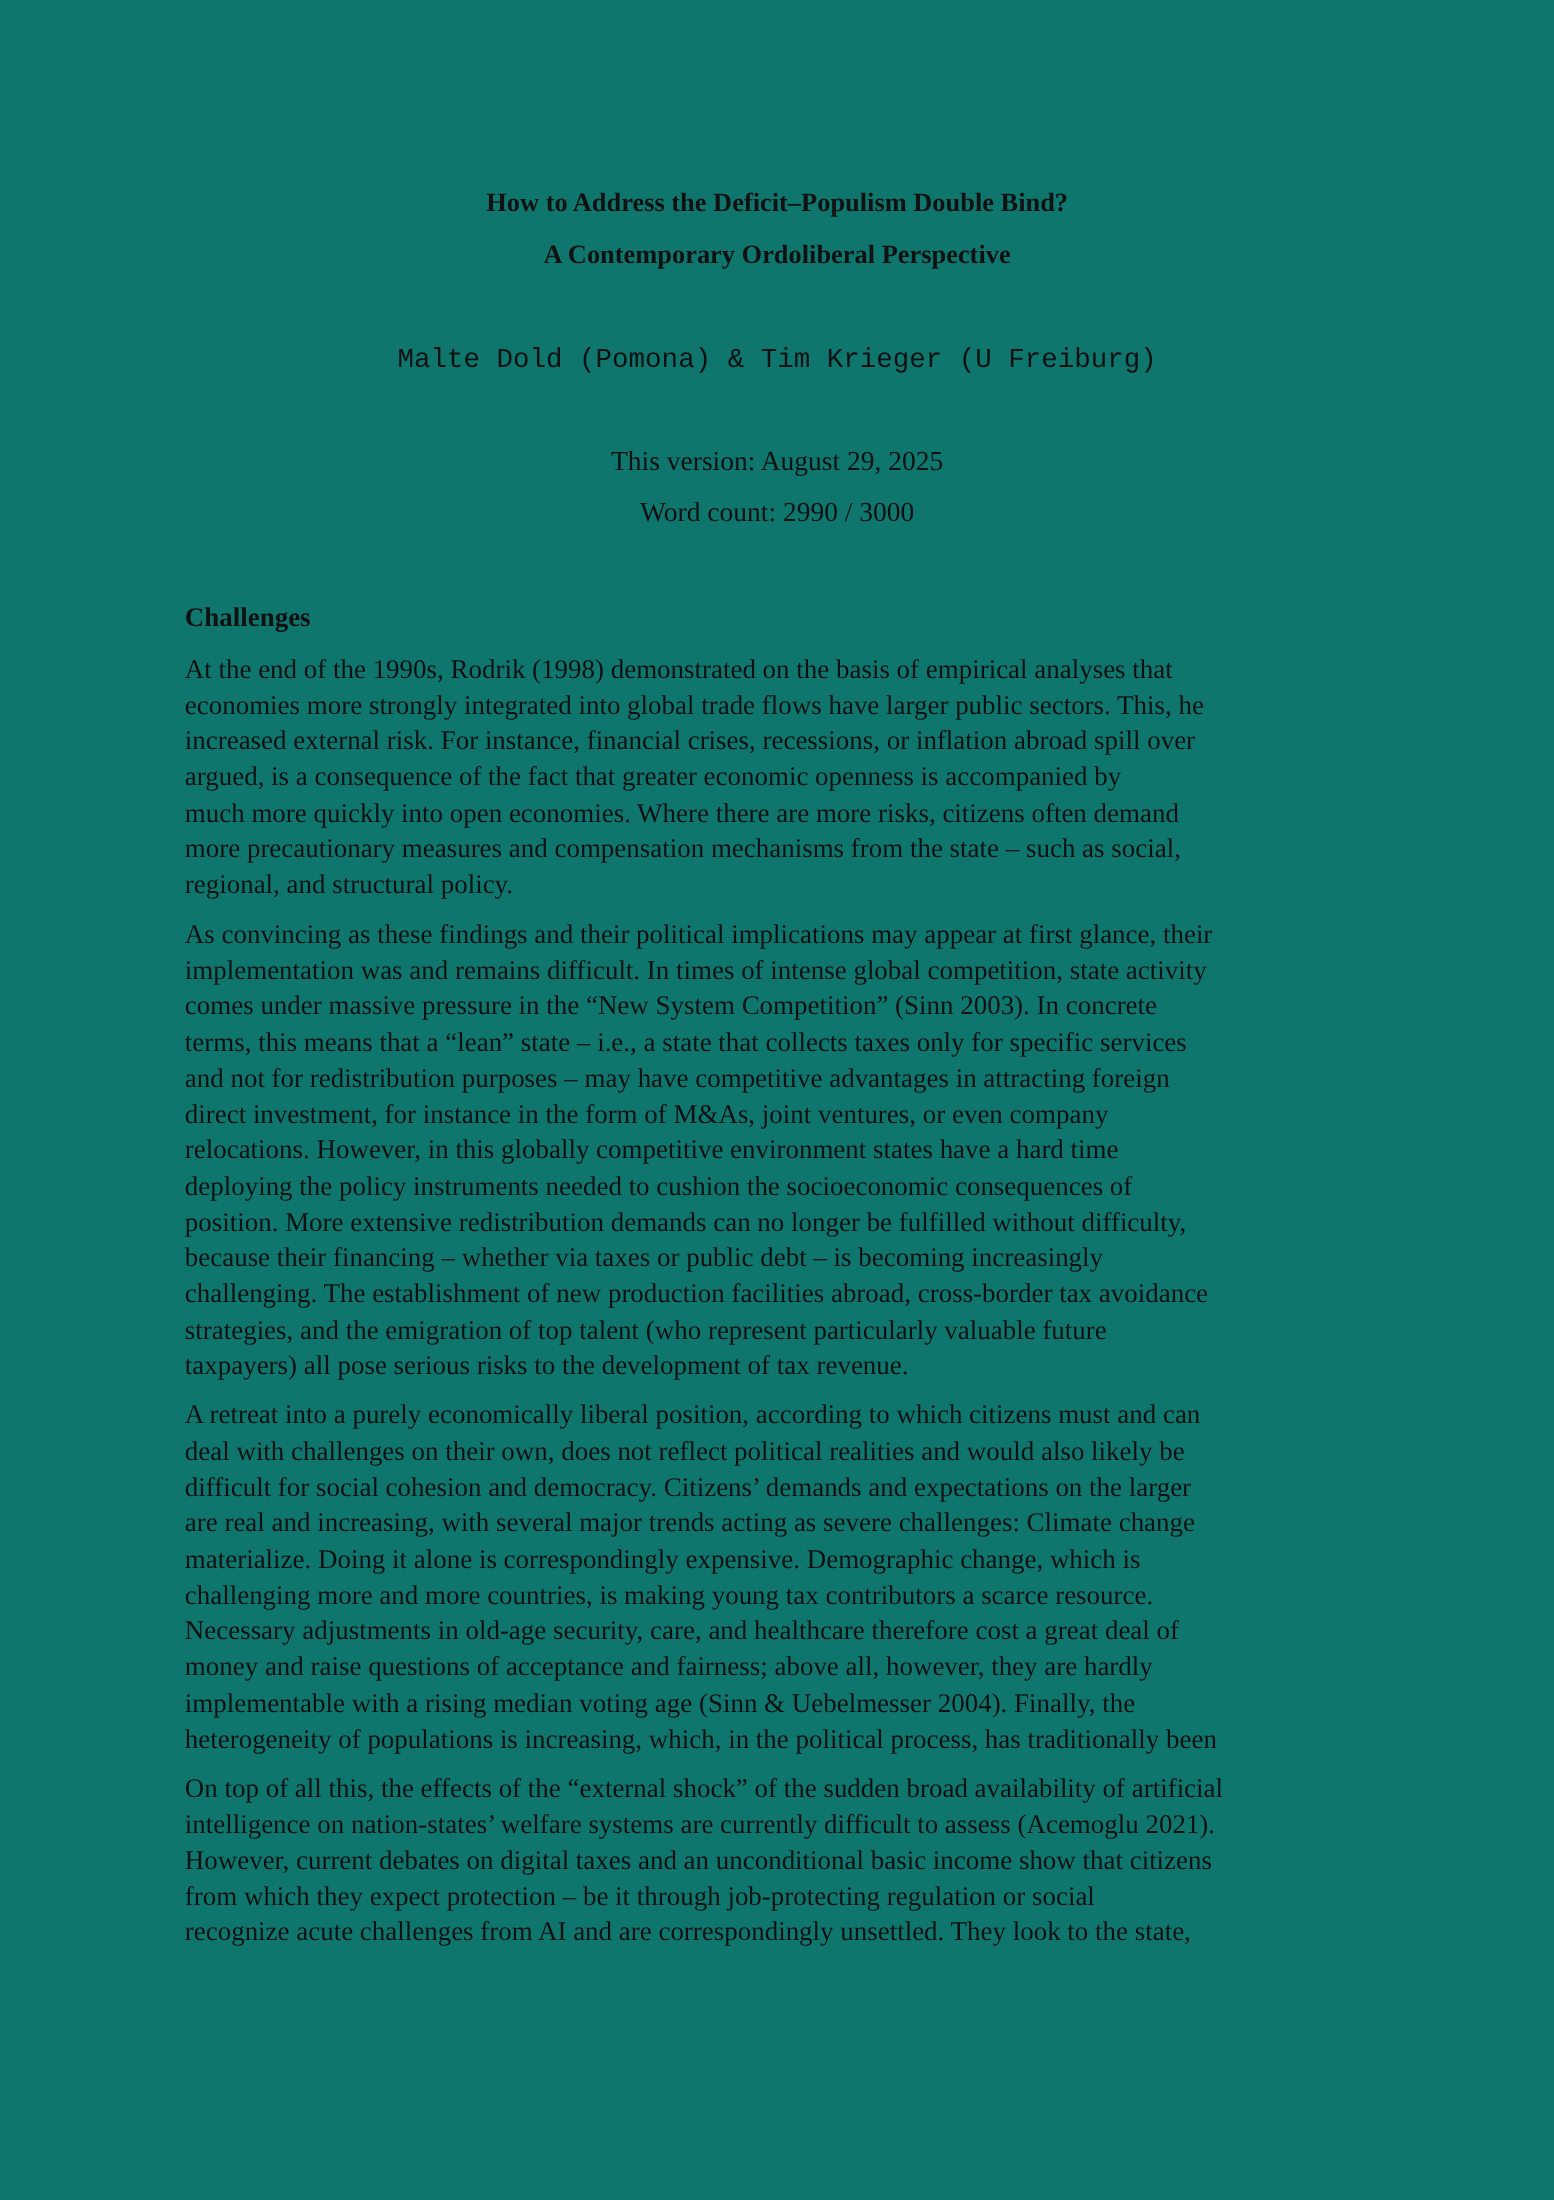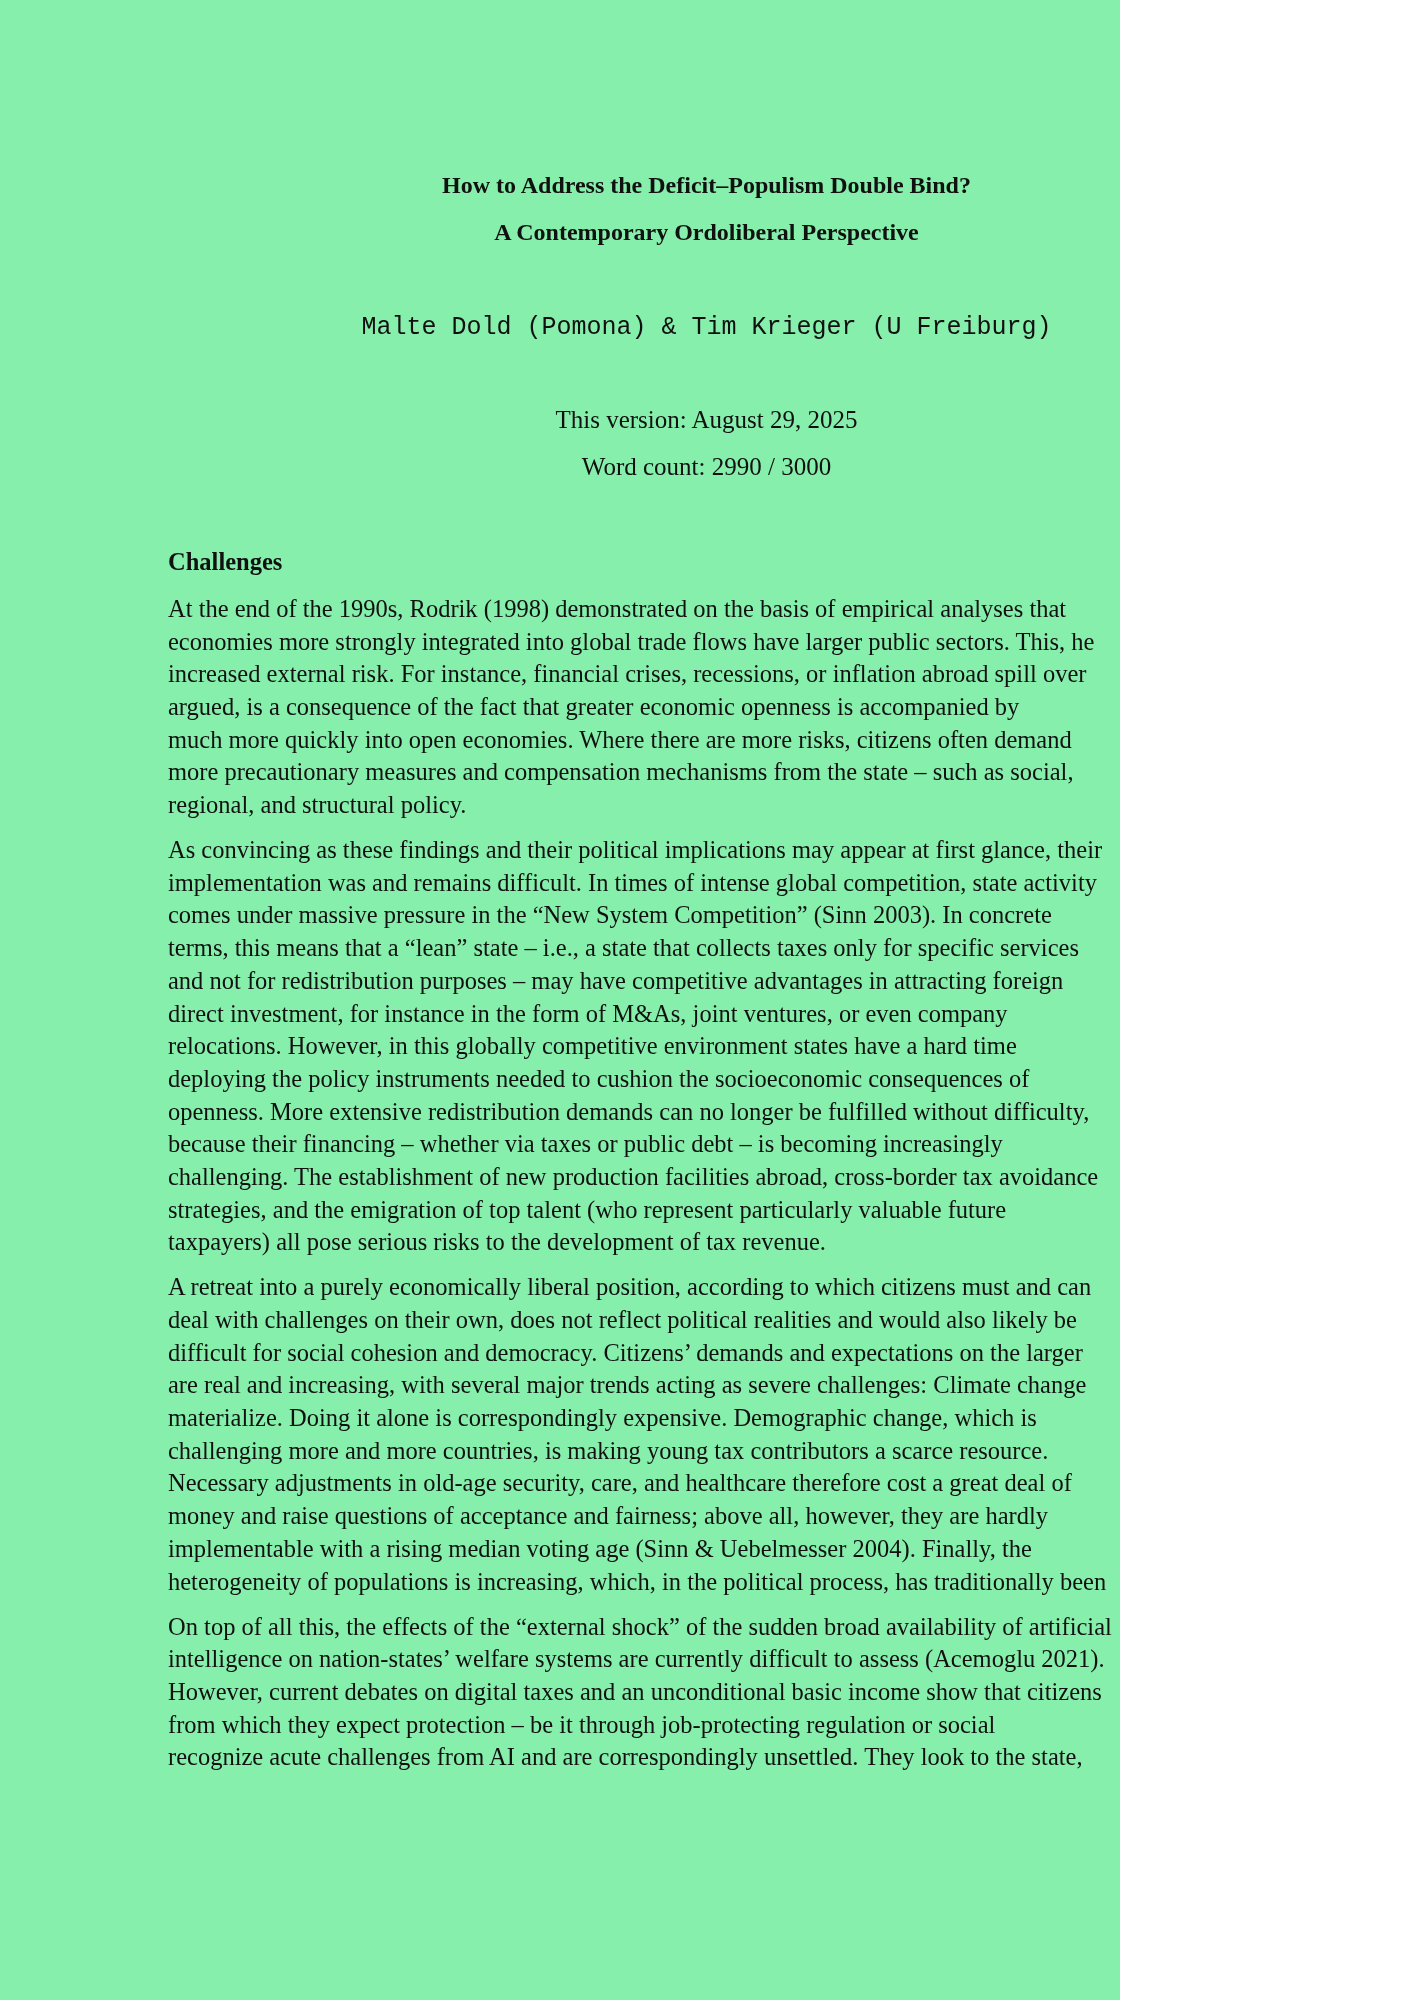--- a/index.html
+++ b/index.html
@@ -11,23 +11,23 @@
       width: 1413px;
       height: 2000px;
       position: relative;
       overflow: hidden;
       font-family: "Liberation Serif", "DejaVu Serif", serif;
       color: #111111;
     }
     .page {
       position: absolute;
       left: 0; top: 0;
-      width: 1120px;
+      width: 1413px;
       height: 2000px;
-      background: #86efac;
+      background: #0f766e;
     }
     .center-line {
       position: absolute;
       left: 0;
       width: 1413px;
       text-align: center;
       white-space: nowrap;
     }
     .title-line {
       font-weight: bold;
@@ -100,21 +100,21 @@
 
     <p class="para">
       <span class="ln" style="white-space: nowrap; word-spacing: 0px; text-align: left; text-align-last: left;">As convincing as these findings and their political implications may appear at first glance, their</span>
       <span class="ln" style="white-space: nowrap; word-spacing: 0px; text-align: left; text-align-last: left;">implementation was and remains difficult. In times of intense global competition, state activity</span>
       <span class="ln" style="white-space: nowrap; word-spacing: 0px; text-align: left; text-align-last: left;">comes under massive pressure in the “New System Competition” (Sinn 2003). In concrete</span>
       <span class="ln" style="white-space: nowrap; word-spacing: 0px; text-align: left; text-align-last: left;">terms, this means that a “lean” state – i.e., a state that collects taxes only for specific services</span>
       <span class="ln" style="white-space: nowrap; word-spacing: 0px; text-align: left; text-align-last: left;">and not for redistribution purposes – may have competitive advantages in attracting foreign</span>
       <span class="ln" style="white-space: nowrap; word-spacing: 0px; text-align: left; text-align-last: left;">direct investment, for instance in the form of M&amp;As, joint ventures, or even company</span>
       <span class="ln" style="white-space: nowrap; word-spacing: 0px; text-align: left; text-align-last: left;">relocations. However, in this globally competitive environment states have a hard time</span>
       <span class="ln" style="white-space: nowrap; word-spacing: 0px; text-align: left; text-align-last: left;">deploying the policy instruments needed to cushion the socioeconomic consequences of</span>
-      <span class="ln" style="white-space: nowrap; word-spacing: 0px; text-align: left; text-align-last: left;">openness. More extensive redistribution demands can no longer be fulfilled without difficulty,</span>
+      <span class="ln" style="white-space: nowrap; word-spacing: 0px; text-align: left; text-align-last: left;">position. More extensive redistribution demands can no longer be fulfilled without difficulty,</span>
       <span class="ln" style="white-space: nowrap; word-spacing: 0px; text-align: left; text-align-last: left;">because their financing – whether via taxes or public debt – is becoming increasingly</span>
       <span class="ln" style="white-space: nowrap; word-spacing: 0px; text-align: left; text-align-last: left;">challenging. The establishment of new production facilities abroad, cross-border tax avoidance</span>
       <span class="ln" style="white-space: nowrap; word-spacing: 0px; text-align: left; text-align-last: left;">strategies, and the emigration of top talent (who represent particularly valuable future</span>
       <span class="ln last" style="white-space: nowrap;">taxpayers) all pose serious risks to the development of tax revenue.</span>
     </p>
 
     <p class="para">
       <span class="ln" style="white-space: nowrap; word-spacing: 0px; text-align: left; text-align-last: left;">A retreat into a purely economically liberal position, according to which citizens must and can</span>
       <span class="ln" style="white-space: nowrap; word-spacing: 0px; text-align: left; text-align-last: left;">deal with challenges on their own, does not reflect political realities and would also likely be</span>
       <span class="ln" style="white-space: nowrap; word-spacing: 0px; text-align: left; text-align-last: left;">difficult for social cohesion and democracy. Citizens’ demands and expectations on the larger</span>

